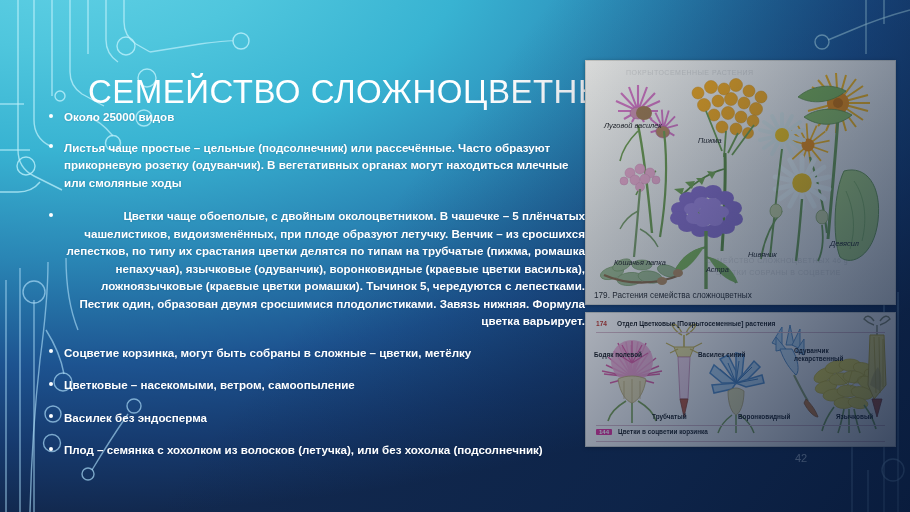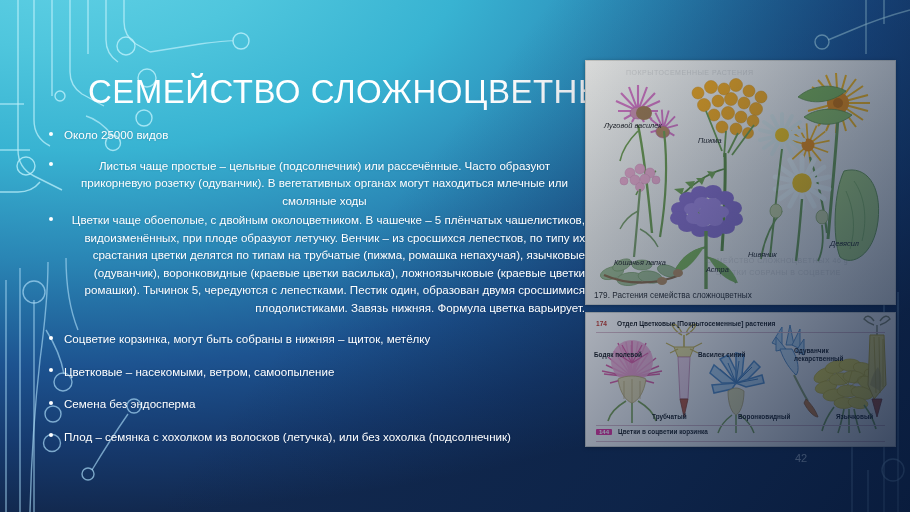--- a/index.html
+++ b/index.html
@@ -23,34 +23,35 @@
 
   
   .title{
     position:absolute;left:88px;top:72px;width:520px;
     color:#ffffff;font-size:33px;line-height:40px;
     letter-spacing:.5px;font-weight:400;white-space:nowrap;
   }
 
   
   .body-list{
-    position:absolute;left:40px;top:126px;width:545px;
+    position:absolute;left:40px;top:108px;width:545px;
     z-index:3;
+    font-weight:bold;
   }
   .bullet{
     position:relative;padding-left:24px;color:#ffffff;
     font-size:11.6px;line-height:17.5px;margin-bottom:9px;
     text-shadow:0 0 2px rgba(0,40,80,.25);
   }
   .bullet .dot{
     position:absolute;left:9px;top:5.5px;width:4px;height:4px;
     border-radius:50%;background:#ffffff;
   }
   .bullet.b1{margin-bottom:13px;}
-  .bullet.b2{margin-bottom:2px;text-align:center;}
+  .bullet.b2{margin-bottom:16px;}
   .bullet.b3{margin-bottom:14px;text-align:right;}
   .bullet.b4,.bullet.b5,.bullet.b6{margin-bottom:15px;}
   .bullet.b7{margin-bottom:4px;}
 
   
   .fig{position:absolute;background:#f2f1ec;box-shadow:0 1px 4px rgba(0,0,0,.35);}
   .fig-top{left:585px;top:60px;width:309px;height:243px;border:1px solid #cfcfc8;}
   .fig-bot{left:585px;top:312px;width:309px;height:133px;border:1px solid #cfcfc8;}
 
   .paper{position:absolute;inset:0;overflow:hidden;}
@@ -163,29 +164,29 @@
     <div class="bullet b2">
       <span class="dot"></span>
       <span>Листья чаще простые – цельные (подсолнечник) или рассечённые. Часто образуют прикорневую розетку (одуванчик). В вегетативных органах могут находиться млечные или смоляные ходы</span>
     </div>
     <div class="bullet b3">
       <span class="dot"></span>
       <span>Цветки чаще обоеполые, с двойным околоцветником. В чашечке – 5 плёнчатых чашелистиков, видоизменённых, при плоде образуют летучку. Венчик – из сросшихся лепестков, по типу их срастания цветки делятся по типам на трубчатые (пижма, ромашка непахучая), язычковые (одуванчик), воронковидные (краевые цветки василька), ложноязычковые (краевые цветки ромашки). Тычинок 5, чередуются с лепестками. Пестик один, образован двумя сросшимися плодолистиками. Завязь нижняя. Формула цветка варьирует.</span>
     </div>
     <div class="bullet b4">
       <span class="dot"></span>
-      <span>Соцветие корзинка, могут быть собраны в нижняя – щиток, метёлку</span>
+      <span>Соцветие корзинка, могут быть собраны в сложные – цветки, метёлку</span>
     </div>
     <div class="bullet b5">
       <span class="dot"></span>
       <span>Цветковые – насекомыми, ветром, самоопыление</span>
     </div>
     <div class="bullet b6">
       <span class="dot"></span>
-      <span>Семена без эндосперма</span>
+      <span>Василек без эндосперма</span>
     </div>
     <div class="bullet b7">
       <span class="dot"></span>
       <span>Плод – семянка с хохолком из волосков (летучка), или без хохолка (подсолнечник)</span>
     </div>
   </div>
 
   <div class="fig fig-top">
     <div class="paper paper-top">
       <div class="ghost-text" style="left:40px;top:8px;">ПОКРЫТОСЕМЕННЫЕ РАСТЕНИЯ</div>

